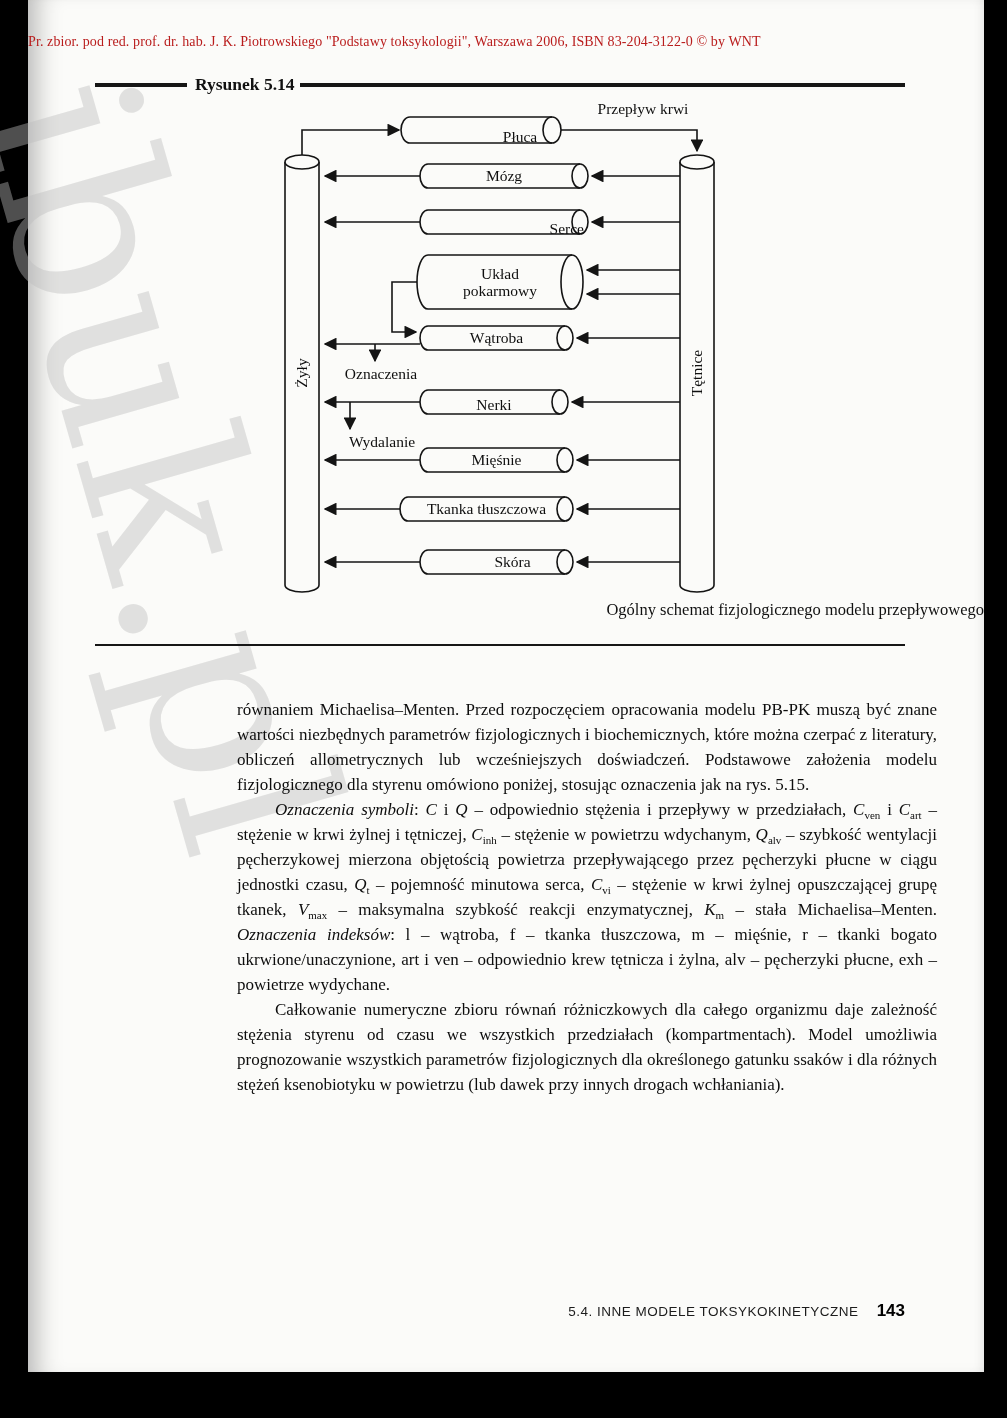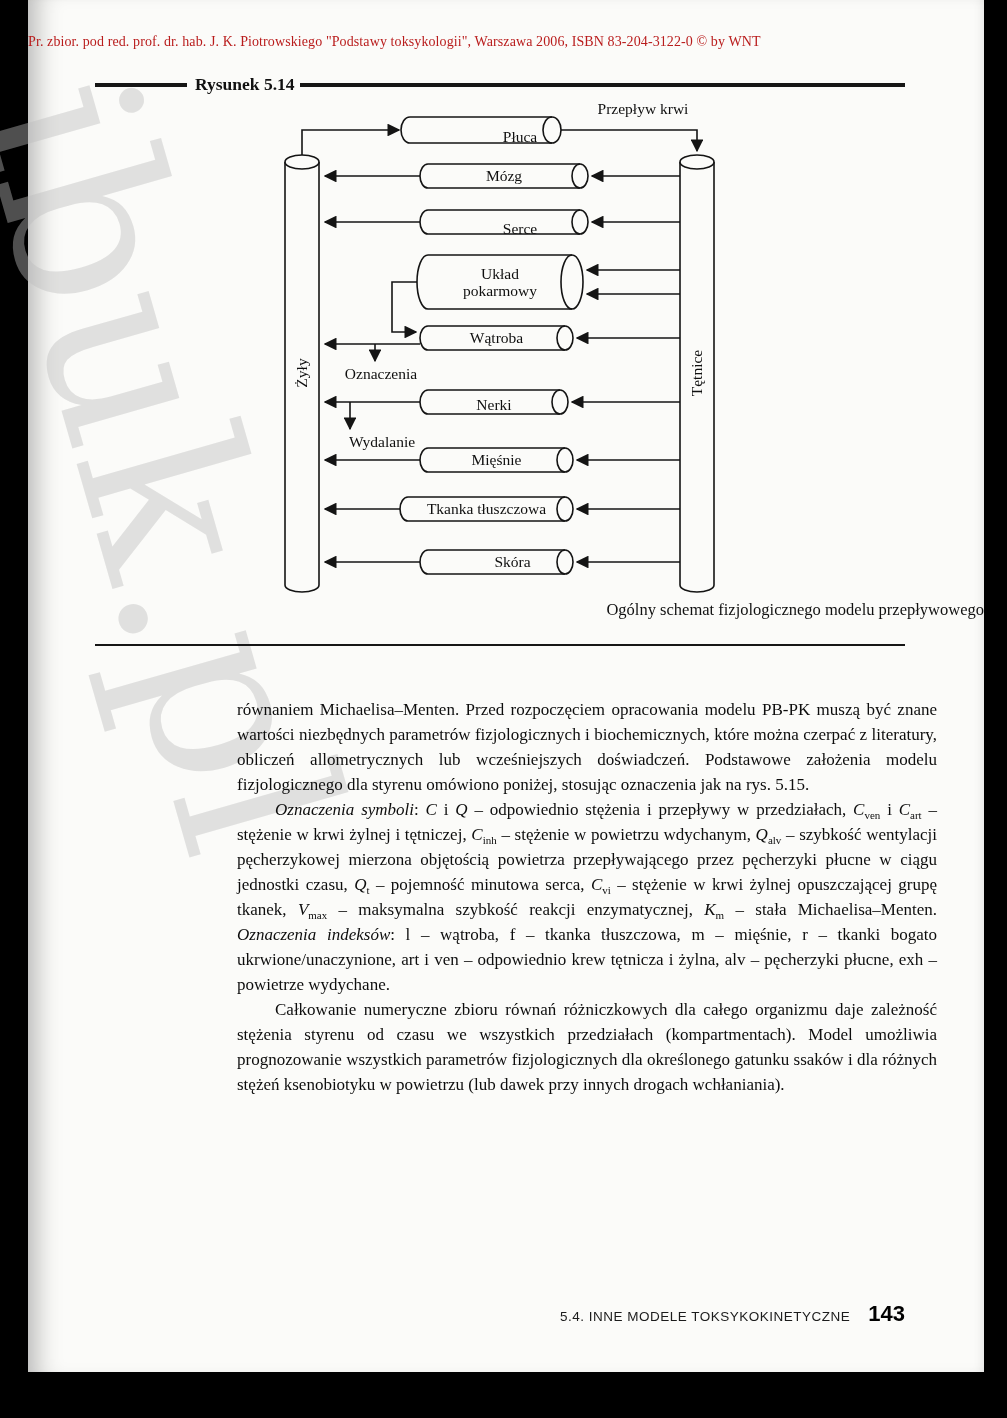--- a/index.html
+++ b/index.html
@@ -37,21 +37,21 @@
   .caption { position:absolute; top:600px; left:0; right:0; text-align:right; font-size:16.5px; z-index:3; }
   .body-text {
     position:absolute; left:177px; top:697px; width:700px; z-index:3;
     font-size:17px; line-height:25px; text-align:justify; color:#0d0d0d;margin-left:32px;
   }
   .body-text p { margin:0; }
   .body-text p.indent { text-indent:38px; }
   .body-text sub { font-size:11px; line-height:0; }
   .footer { position:absolute; top:1301px; right:79px; display:flex; align-items:baseline; gap:18px; z-index:3; }
   .footer .sec { font-family:"Liberation Sans", sans-serif; font-size:13.5px; letter-spacing:.5px; color:#1c1c1c;text-align:right; }
-  .footer .num { font-family:"Liberation Sans", sans-serif; font-size:22px; font-weight:bold; color:#000; }
+  .footer .num { font-family:"Liberation Sans", sans-serif; font-size:17px; font-weight:bold; color:#000; }
 </style>
 </head>
 <body>
 
 <div class="canvas">
   <div class="page" id="page">
 
     <div class="header">Pr. zbior. pod red. prof. dr. hab. J. K. Piotrowskiego "Podstawy toksykologii", Warszawa 2006, ISBN 83-204-3122-0 © by WNT</div>
 
     <div class="watermark">ibuk.pl</div>
@@ -163,21 +163,21 @@
       </div>
 
     <div class="footer">
       <span class="sec">5.4. INNE MODELE TOKSYKOKINETYCZNE</span>
       <span class="num">143</span>
     </div>
 
   <div class="dlabel" style="left: 392px; top: 164px; width: 168px; height: 24px;">
         <span>Mózg</span>
       </div>
-      <div class="dlabel" style="left: 408px; top: 210px; width: 168px; height: 37px;">
+      <div class="dlabel" style="left: 388px; top: 210px; width: 168px; height: 37px; justify-content: flex-end;">
         <span>Serce</span>
       </div>
       <div class="dlabel" style="left: 389px; top: 255px; width: 166px; height: 54px;">
         <span style="width: 105px;">Układ pokarmowy</span>
       </div>
       <div class="dlabel" style="left: 392px; top: 326px; width: 153px; height: 24px;">
         <span>Wątroba</span>
       </div>
       <div class="dlabel" style="left: 392px; top: 390px; width: 148px; height: 30px;">
         <span>Nerki</span>

